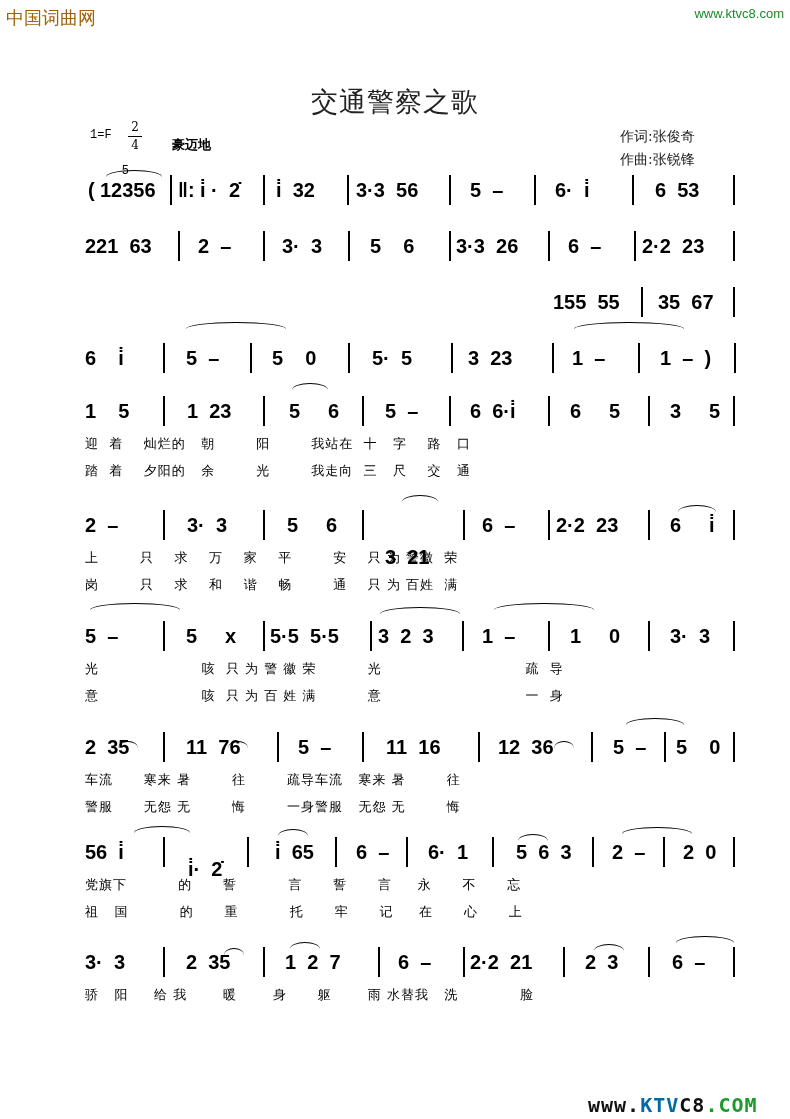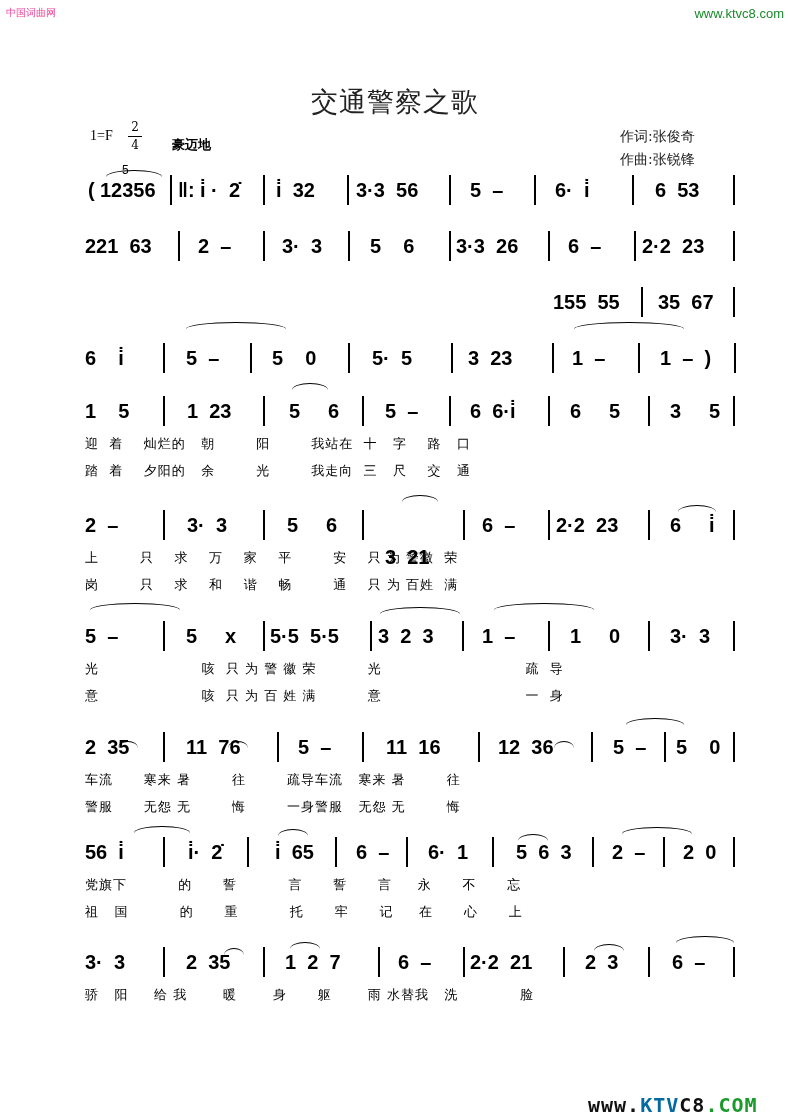--- a/index.html
+++ b/index.html
@@ -1,21 +1,21 @@
 <!DOCTYPE html>
 <html><head>
 <meta charset="utf-8">
 <style>
   * { margin: 0; padding: 0; box-sizing: border-box; }
   body { width: 790px; height: 1119px; background: #ffffff; position: relative; overflow: hidden; font-family: "Liberation Sans", sans-serif; color: #000; }
   .abs { position: absolute; }
-  .site-left { left: 6px; top: 6px; font-size: 10px; color: #ec4899; font-family: "DejaVu Sans", sans-serif; }
+  .site-left { left: 6px; top: 6px; font-size: 18px; color: #a16207; font-family: "DejaVu Sans", sans-serif; }
   .site-right { right: 6px; top: 6px; font-size: 13px; color: #1a8a2a; font-family: "Liberation Sans", sans-serif; }
   .title { left: 0; width: 790px; top: 84px; text-align: center; font-size: 27px; font-family: "DejaVu Serif", serif; color: #222; letter-spacing: 1px; }
-  .key { left: 90px; top: 128px; font-size: 14px; font-family: Liberation Serif, serif; }
+  .key { left: 90px; top: 128px; font-size: 12px; font-family: Liberation Mono, monospace; }
   .meter { left: 128px; top: 120px; width: 14px; text-align: center; font-size: 12px; font-family: "DejaVu Serif", serif; line-height: 15px; }
   .meter .line { height: 1px; background: #000; margin: 1px 0; }
   .tempo { left: 172px; top: 136px; font-size: 13px; font-weight: bold; font-family: "DejaVu Sans", sans-serif; }
   .credit { left: 620px; font-size: 14px; font-family: "DejaVu Sans", sans-serif; color: #222; }
   .staff { position: absolute; left: 0; width: 790px; height: 40px; }
   .bar { position: absolute; width: 1.5px; background: #000; height: 30px; }
   .note { position: absolute; font-weight: bold; font-size: 20px; line-height: 24px; font-family: "Liberation Sans", sans-serif; white-space: pre; }
   .lyric { position: absolute; font-size: 13px; font-family: "DejaVu Sans", sans-serif; white-space: pre; letter-spacing: 1px; }
   .slur { position: absolute; border-top: 1.3px solid #000; border-radius: 50% 50% 0 0; height: 14px; }
   .footer-logo { left: 588px; top: 1093px; font-size: 20px; font-family: "DejaVu Sans Mono", monospace; font-weight: bold; letter-spacing: 1px; }
@@ -167,21 +167,21 @@
       <div class="bar" style="left: 362px; top: -3px;"></div>
       <div class="bar" style="left: 478px; top: -3px;"></div>
       <div class="bar" style="left: 591px; top: -3px;"></div>
       <div class="bar" style="left: 664px; top: -3px;"></div>
       <div class="bar" style="left: 733px; top: -3px;"></div>
       <div class="lyric" style="left: 85px; top: 36px;">车流      寒来 暑        往        疏导车流   寒来 暑        往</div>
       <div class="lyric" style="left: 85px; top: 63px;">警服      无怨 无        悔        一身警服   无怨 无        悔</div>
     </div>
     <div class="staff" style="top: 840px;">
       <span class="note" style="left: 85px; top: 0px;">56  i̇</span>
-      <span class="note" style="left: 188px; top: 0px;">i̇·  2̇</span>
+      <span class="note" style="left: 188px; top: 17px;">i̇·  2̇</span>
       <span class="note" style="left: 275px; top: 0px;">i̇  65</span>
       <span class="note" style="left: 356px; top: 0px;">6  –</span>
       <span class="note" style="left: 428px; top: 0px;">6·  1</span>
       <span class="note" style="left: 516px; top: 0px;">5  6  3</span>
       <span class="note" style="left: 612px; top: 0px;">2  –</span>
       <span class="note" style="left: 683px; top: 0px;">2  0</span>
       <div class="bar" style="left: 163px; top: -3px;"></div>
       <div class="bar" style="left: 247px; top: -3px;"></div>
       <div class="bar" style="left: 335px; top: -3px;"></div>
       <div class="bar" style="left: 406px; top: -3px;"></div>

